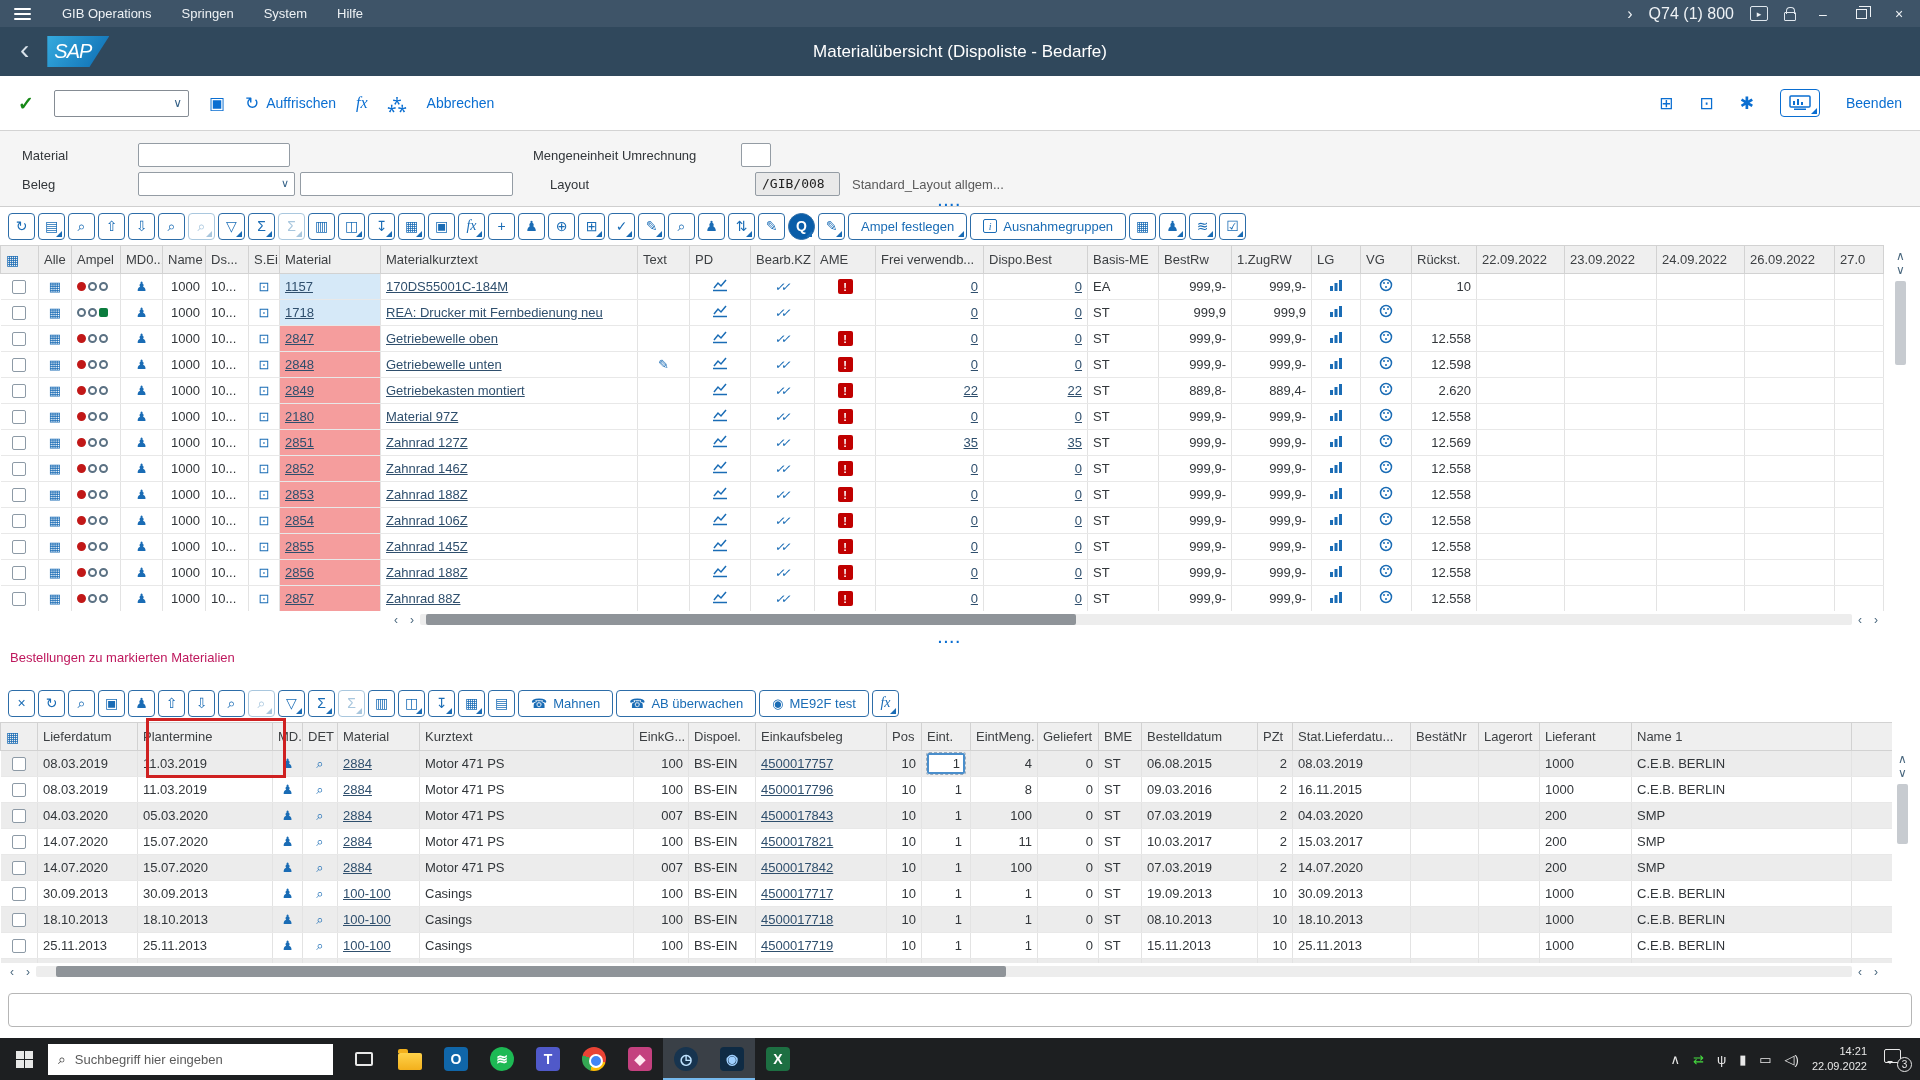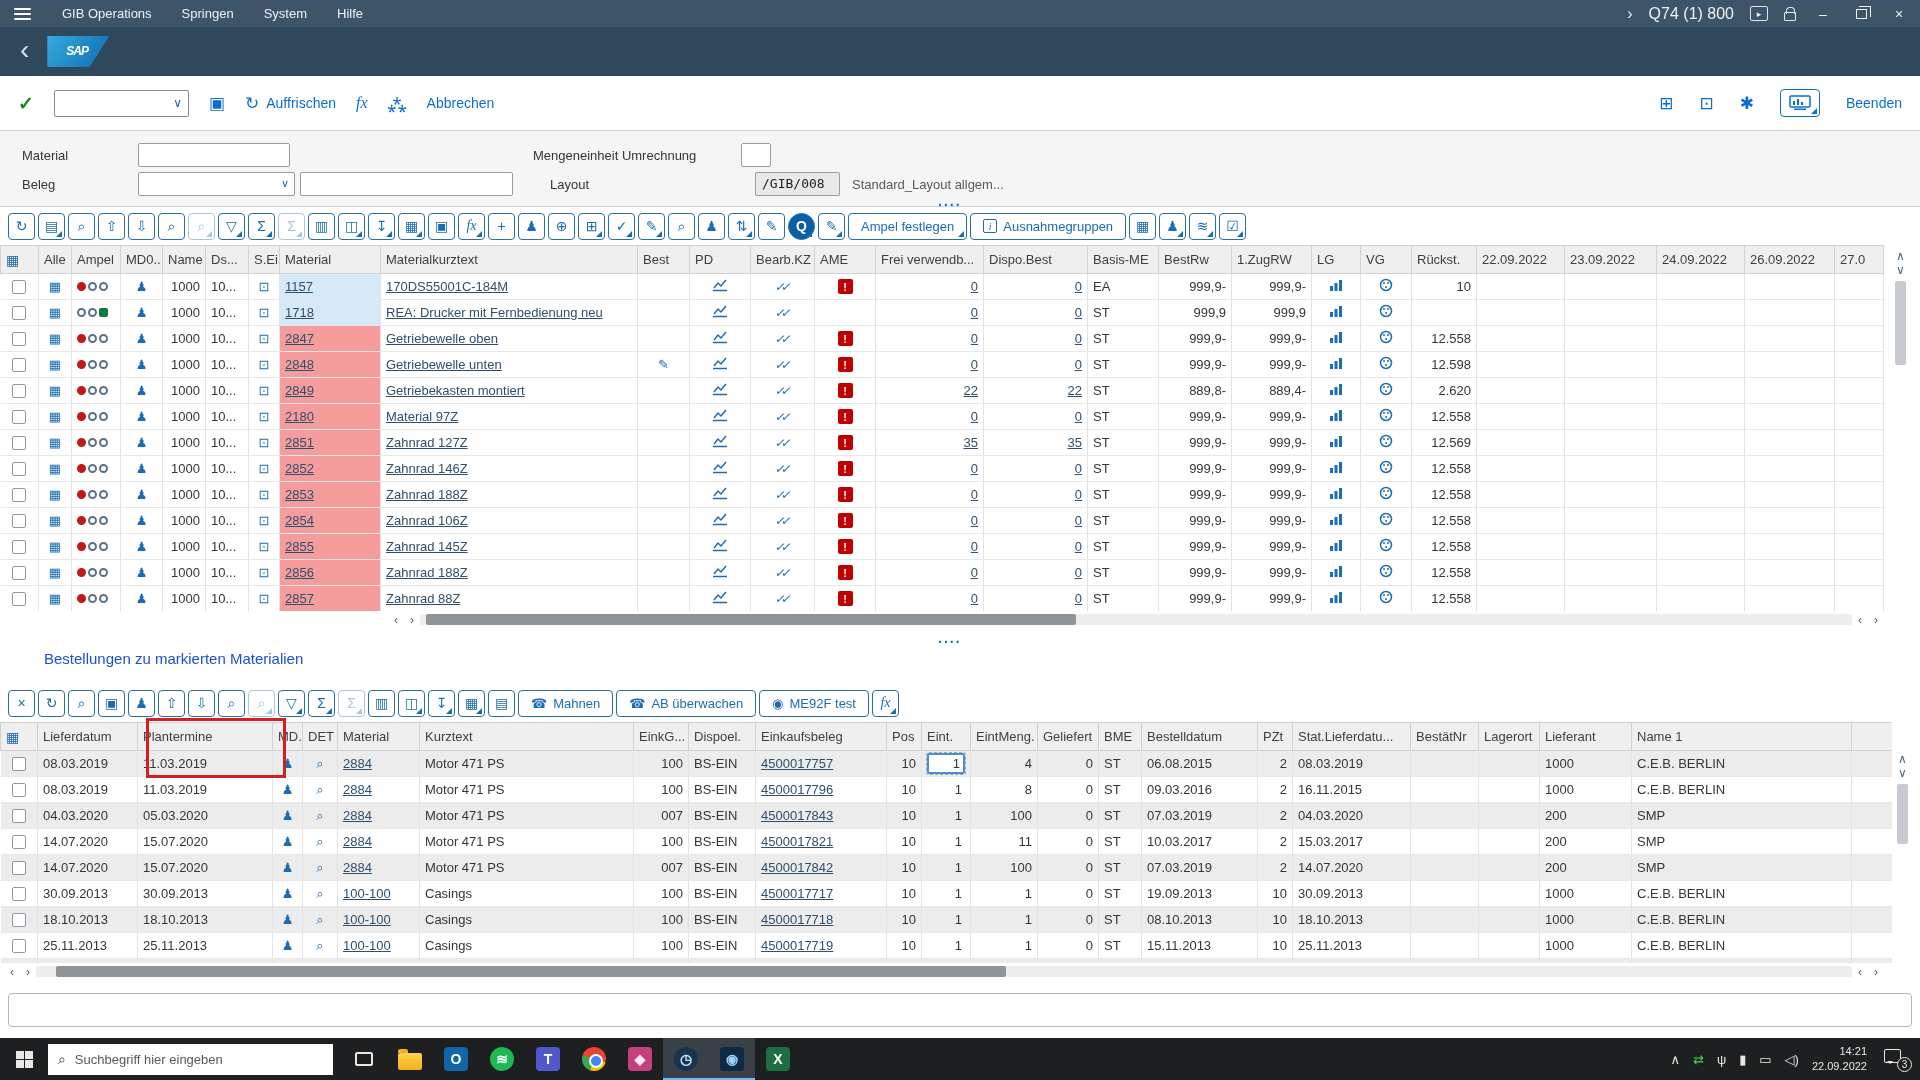--- a/index.html
+++ b/index.html
@@ -17,21 +17,21 @@
   .playbox{width:18px;height:15px;border:1px solid #dfe7ee;border-radius:2px;display:flex;align-items:center;justify-content:center;font-size:9px}
   .lockic{position:relative;width:12px;height:9px;border:1px solid #dfe7ee;border-radius:1px;margin-top:5px;display:inline-block}
   .lockic::before{content:"";position:absolute;left:1px;top:-6px;width:7px;height:6px;border:1px solid #dfe7ee;border-bottom:none;border-radius:4px 4px 0 0}
   .winbtn{width:22px;text-align:center;font-size:14px;cursor:pointer}
   .restorebox{width:11px;height:10px;border:1px solid #eef2f5;position:relative;display:inline-block;margin-top:3px}
   .restorebox::before{content:"";position:absolute;left:2px;top:-4px;width:11px;height:10px;border:1px solid #eef2f5;border-left:none;border-bottom:none}
 
   
   #titlebar{position:absolute;top:27px;left:0;width:1920px;height:49px;background:#30485c;color:#fff;display:flex;align-items:center}
   .backchev{font-size:28px;margin:0 18px 4px 20px;color:#d9e2ea;cursor:pointer}
-  .sap-logo{width:62px;height:31px;background:linear-gradient(125deg,#35aade,#0d6cb2);clip-path:polygon(0 0,100% 0,68% 100%,0 100%);color:#fff;font-style:italic;font-weight:bold;font-size:12px;line-height:30px;padding-left:19px;letter-spacing:-1px}
+  .sap-logo{width:62px;height:31px;background:linear-gradient(125deg,#35aade,#0d6cb2);clip-path:polygon(0 0,100% 0,68% 100%,0 100%);color:#fff;font-style:italic;font-weight:normal;font-size:20px;line-height:30px;padding-left:7px;letter-spacing:-1px}
   #app-title{position:absolute;left:0;right:0;text-align:center;font-size:17px;pointer-events:none}
 
   
   #apptoolbar{position:absolute;top:76px;left:0;width:1920px;height:55px;background:#fff;border-bottom:1px solid #d3d3d3;display:flex;align-items:center;padding:0 18px;gap:20px;font-size:14px;color:#0a6ed1}
   .okcheck{color:#188918;font-size:19px;font-weight:bold}
   .combo{width:135px;height:27px;border:1px solid #858c94;border-radius:2px;background:#fff;position:relative}
   .combo .caret{position:absolute;right:6px;top:5px;color:#346187;font-size:12px}
   .tb-glyph{font-size:17px;cursor:pointer}
   .tb-act{display:flex;align-items:center;gap:7px;cursor:pointer}
   .fxtext{font-family:"Liberation Serif",serif;font-style:italic;font-size:16px}
@@ -87,21 +87,21 @@
 
   
   .hscroll{position:absolute;height:15px;display:flex;align-items:center;font-size:11px;color:#4d6covery e7c}
   .sc-ar{width:16px;text-align:center;color:#49677e;font-size:12px;cursor:pointer}
   .sc-track{height:11px;background:#ededed;position:relative;flex:1;border-radius:2px}
   .sc-thumb{position:absolute;top:0;height:11px;background:#8f9499;border-radius:2px;cursor:grab}
   .vscroll{position:absolute;width:15px;display:flex;flex-direction:column;align-items:center;font-size:11px}
   .v-thumb{width:11px;background:#c7cbd0;border-radius:2px}
 
   
-  #sec-title{position:absolute;top:650px;left:44px;font-size:15px;color:#1d4ed8}
+  #sec-title{position:absolute;top:650px;left:10px;font-size:13px;color:#be185d}
 
   
   #annot{position:absolute;left:146px;top:718px;width:140px;height:60px;border:3px solid #cf2121;z-index:20;pointer-events:none}
 
   
   #statusbar{position:absolute;top:990px;left:0;width:1920px;height:44px;background:#fff;padding:3px 8px}
   #status-input{width:1904px;height:34px;border:1px solid #b6b6b6;border-radius:4px;background:#fff;font-size:13px;padding:8px;color:#333}
 
   
   #taskbar{position:absolute;top:1038px;left:0;width:1920px;height:42px;background:#1d1f21;display:flex;align-items:center;color:#e8e8e8}
@@ -148,20 +148,21 @@
     <span class="lockic"></span>
     <span class="winbtn">–</span>
     <span class="winbtn"><span class="restorebox"></span></span>
     <span class="winbtn">×</span>
   </span>
 </div>
 
 <div id="titlebar">
   <span class="backchev">‹</span>
   <span class="sap-logo">SAP</span>
+  <span id="app-title">Materialübersicht (Dispoliste - Bedarfe)</span>
 </div>
 
 <div id="apptoolbar">
   <span class="okcheck">✓</span>
   <span class="combo">
       <span class="caret">∨</span>
     </span>
   <span class="tb-glyph">▣</span>
   <span class="tb-act">
       <span class="tb-glyph">↻</span>
@@ -288,21 +289,21 @@
         <tr id="main-head">
       <th class="ta-c"><span class="grid-sel">▦</span></th>
     <th>Alle</th>
           <th>Ampel</th>
           <th>MD0...</th>
           <th>Name</th>
           <th>Ds...</th>
           <th>S.Ei...</th>
           <th>Material</th>
           <th>Materialkurztext</th>
-          <th class="ta-c">Best</th>
+          <th class="ta-c">Text</th>
           <th class="ta-c">PD</th>
           <th class="ta-c">Bearb.KZ</th>
           <th class="ta-c">AME</th>
           <th class="ta-r">Frei verwendb...</th>
           <th class="ta-r">Dispo.Best</th>
           <th>Basis-ME</th>
           <th class="ta-r">BestRw</th>
           <th class="ta-r">1.ZugRW</th>
           <th class="ta-c">LG</th>
           <th class="ta-c">VG</th>

